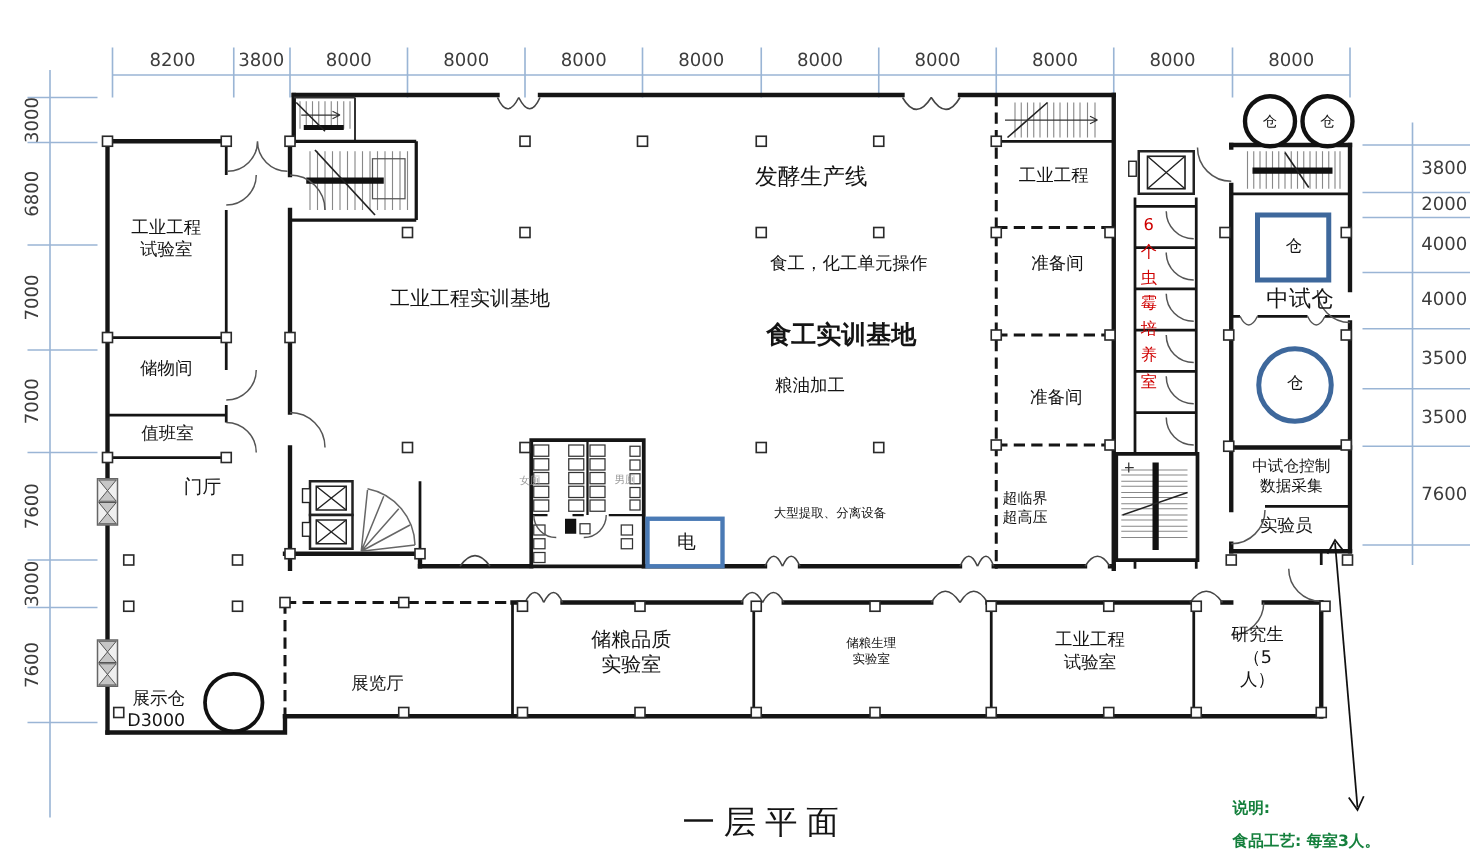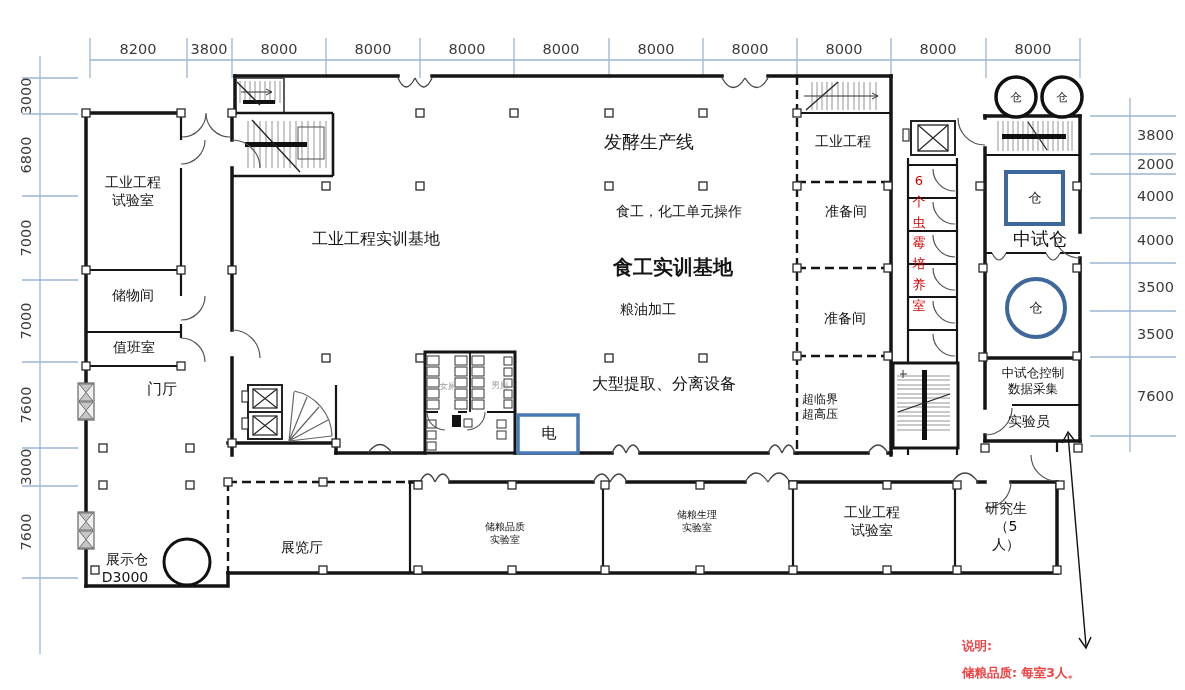--- a/index.html
+++ b/index.html
@@ -9,21 +9,21 @@
   .lbl{position:absolute;transform:translate(-50%,-50%);white-space:pre-line;text-align:center;
        color:#141414;line-height:1.28;z-index:5;}
   .dim{position:absolute;color:#3c3c3c;font-size:14.5px;z-index:4;}
   .dimh{transform:translate(-50%,-50%);width:70px;text-align:center;}
   .dimv{transform:translate(-50%,-50%) rotate(-90deg);width:70px;text-align:center;}
   .dimr{transform:translateY(-50%);}
   .bold{font-weight:700;}
   .red{color:#cf0000;}
   .gray{color:#9a9a9a;}
   .serif{font-family:"DejaVu Serif",serif;}
-  .note{position:absolute;font-weight:700;font-size:12.5px;color:#ef4444;white-space:pre;z-index:5;}
+  .note{position:absolute;font-weight:700;font-size:12.5px;color:#15803d;white-space:pre;z-index:5;margin-left:24px;}
 </style>
 </head>
 <body>
 
 <div id="canvas">
 
 <svg width="1185" height="690" viewBox="0 0 1185 690">
 
   <g stroke="#9ab5d5" stroke-width="1.3" fill="none">
     <path d="M90,60 H1080"></path>
@@ -318,50 +318,51 @@
 <div class="lbl" style="left:134px;top:348px;font-size:14px;">值班室</div>
 <div class="lbl" style="left:162px;top:390px;font-size:15px;">门厅</div>
 <div class="lbl" style="left:127px;top:560px;font-size:14px;">展示仓</div>
 <div class="lbl" style="left:125px;top:578px;font-size:14px;">D3000</div>
 <div class="lbl" style="left:302px;top:548px;font-size:14px;">展览厅</div>
 <div class="lbl" style="left:376px;top:239px;font-size:16px;">工业工程实训基地</div>
 <div class="lbl" style="left:649px;top:142px;font-size:18px;">发酵生产线</div>
 <div class="lbl" style="left:679px;top:212px;font-size:14px;">食工，化工单元操作</div>
 <div class="lbl bold" style="left:673px;top:268px;font-size:20px;">食工实训基地</div>
 <div class="lbl" style="left:648px;top:310px;font-size:14px;">粮油加工</div>
-<div class="lbl" style="left:664px;top:384px;font-size:16px;">大型提取、分离设备</div>
+<div class="lbl" style="left:664px;top:412px;font-size:10px;">大型提取、分离设备</div>
 <div class="lbl" style="left:843px;top:142px;font-size:14px;">工业工程</div>
 <div class="lbl" style="left:846px;top:212px;font-size:14px;">准备间</div>
 <div class="lbl" style="left:845px;top:319px;font-size:14px;">准备间</div>
 <div class="lbl" style="left:820px;top:407px;font-size:12px;text-align:center;">超临界
 超高压</div>
 <div class="lbl" style="left:549px;top:434px;font-size:15px;">电</div>
-<div class="lbl gray" style="left:448px;top:386px;font-size:8.5px;">女厕</div>
+<div class="lbl gray" style="left:424px;top:386px;font-size:8.5px;">女厕</div>
 <div class="lbl gray" style="left:500px;top:385px;font-size:8.5px;">男厕</div>
 <div class="lbl red" style="left:919px;top:244px;font-size:13px;line-height:1.6;">6
 个
 虫
 霉
 培
 养
 室</div>
 <div class="lbl" style="left:1040px;top:239px;font-size:18px;">中试仓</div>
 <div class="lbl" style="left:1016px;top:97px;font-size:11.5px;">仓</div>
 <div class="lbl" style="left:1062px;top:97px;font-size:11.5px;">仓</div>
 <div class="lbl" style="left:1035px;top:198px;font-size:13px;">仓</div>
 <div class="lbl" style="left:1036px;top:308px;font-size:13px;">仓</div>
 <div class="lbl" style="left:1033px;top:381px;font-size:12.5px;">中试仓控制
 数据采集</div>
 <div class="lbl" style="left:1029px;top:422px;font-size:14px;">实验员</div>
-<div class="lbl" style="left:505px;top:534px;font-size:10px;text-align:center;">储粮品质
+<div class="lbl" style="left:505px;top:522px;font-size:16px;text-align:center;">储粮品质
 实验室</div>
 <div class="lbl" style="left:697px;top:522px;font-size:10px;">储粮生理
 实验室</div>
 <div class="lbl" style="left:872px;top:522px;font-size:14px;">工业工程
 试验室</div>
 <div class="lbl" style="left:1006px;top:527px;font-size:14px;">研究生
 （5
 人）</div>
 
+<div class="lbl serif" style="left:612px;top:659px;font-size:26px;letter-spacing:7px;">一层平面</div>
 <div class="note" style="left:962px;top:638px;">说明:</div>
-<div class="note" style="left:962px;top:665px;">储粮品质: 每室3人。</div>
+<div class="note" style="left:962px;top:665px;">食品工艺: 每室3人。</div>
 
 </div>
 
 </body></html>

